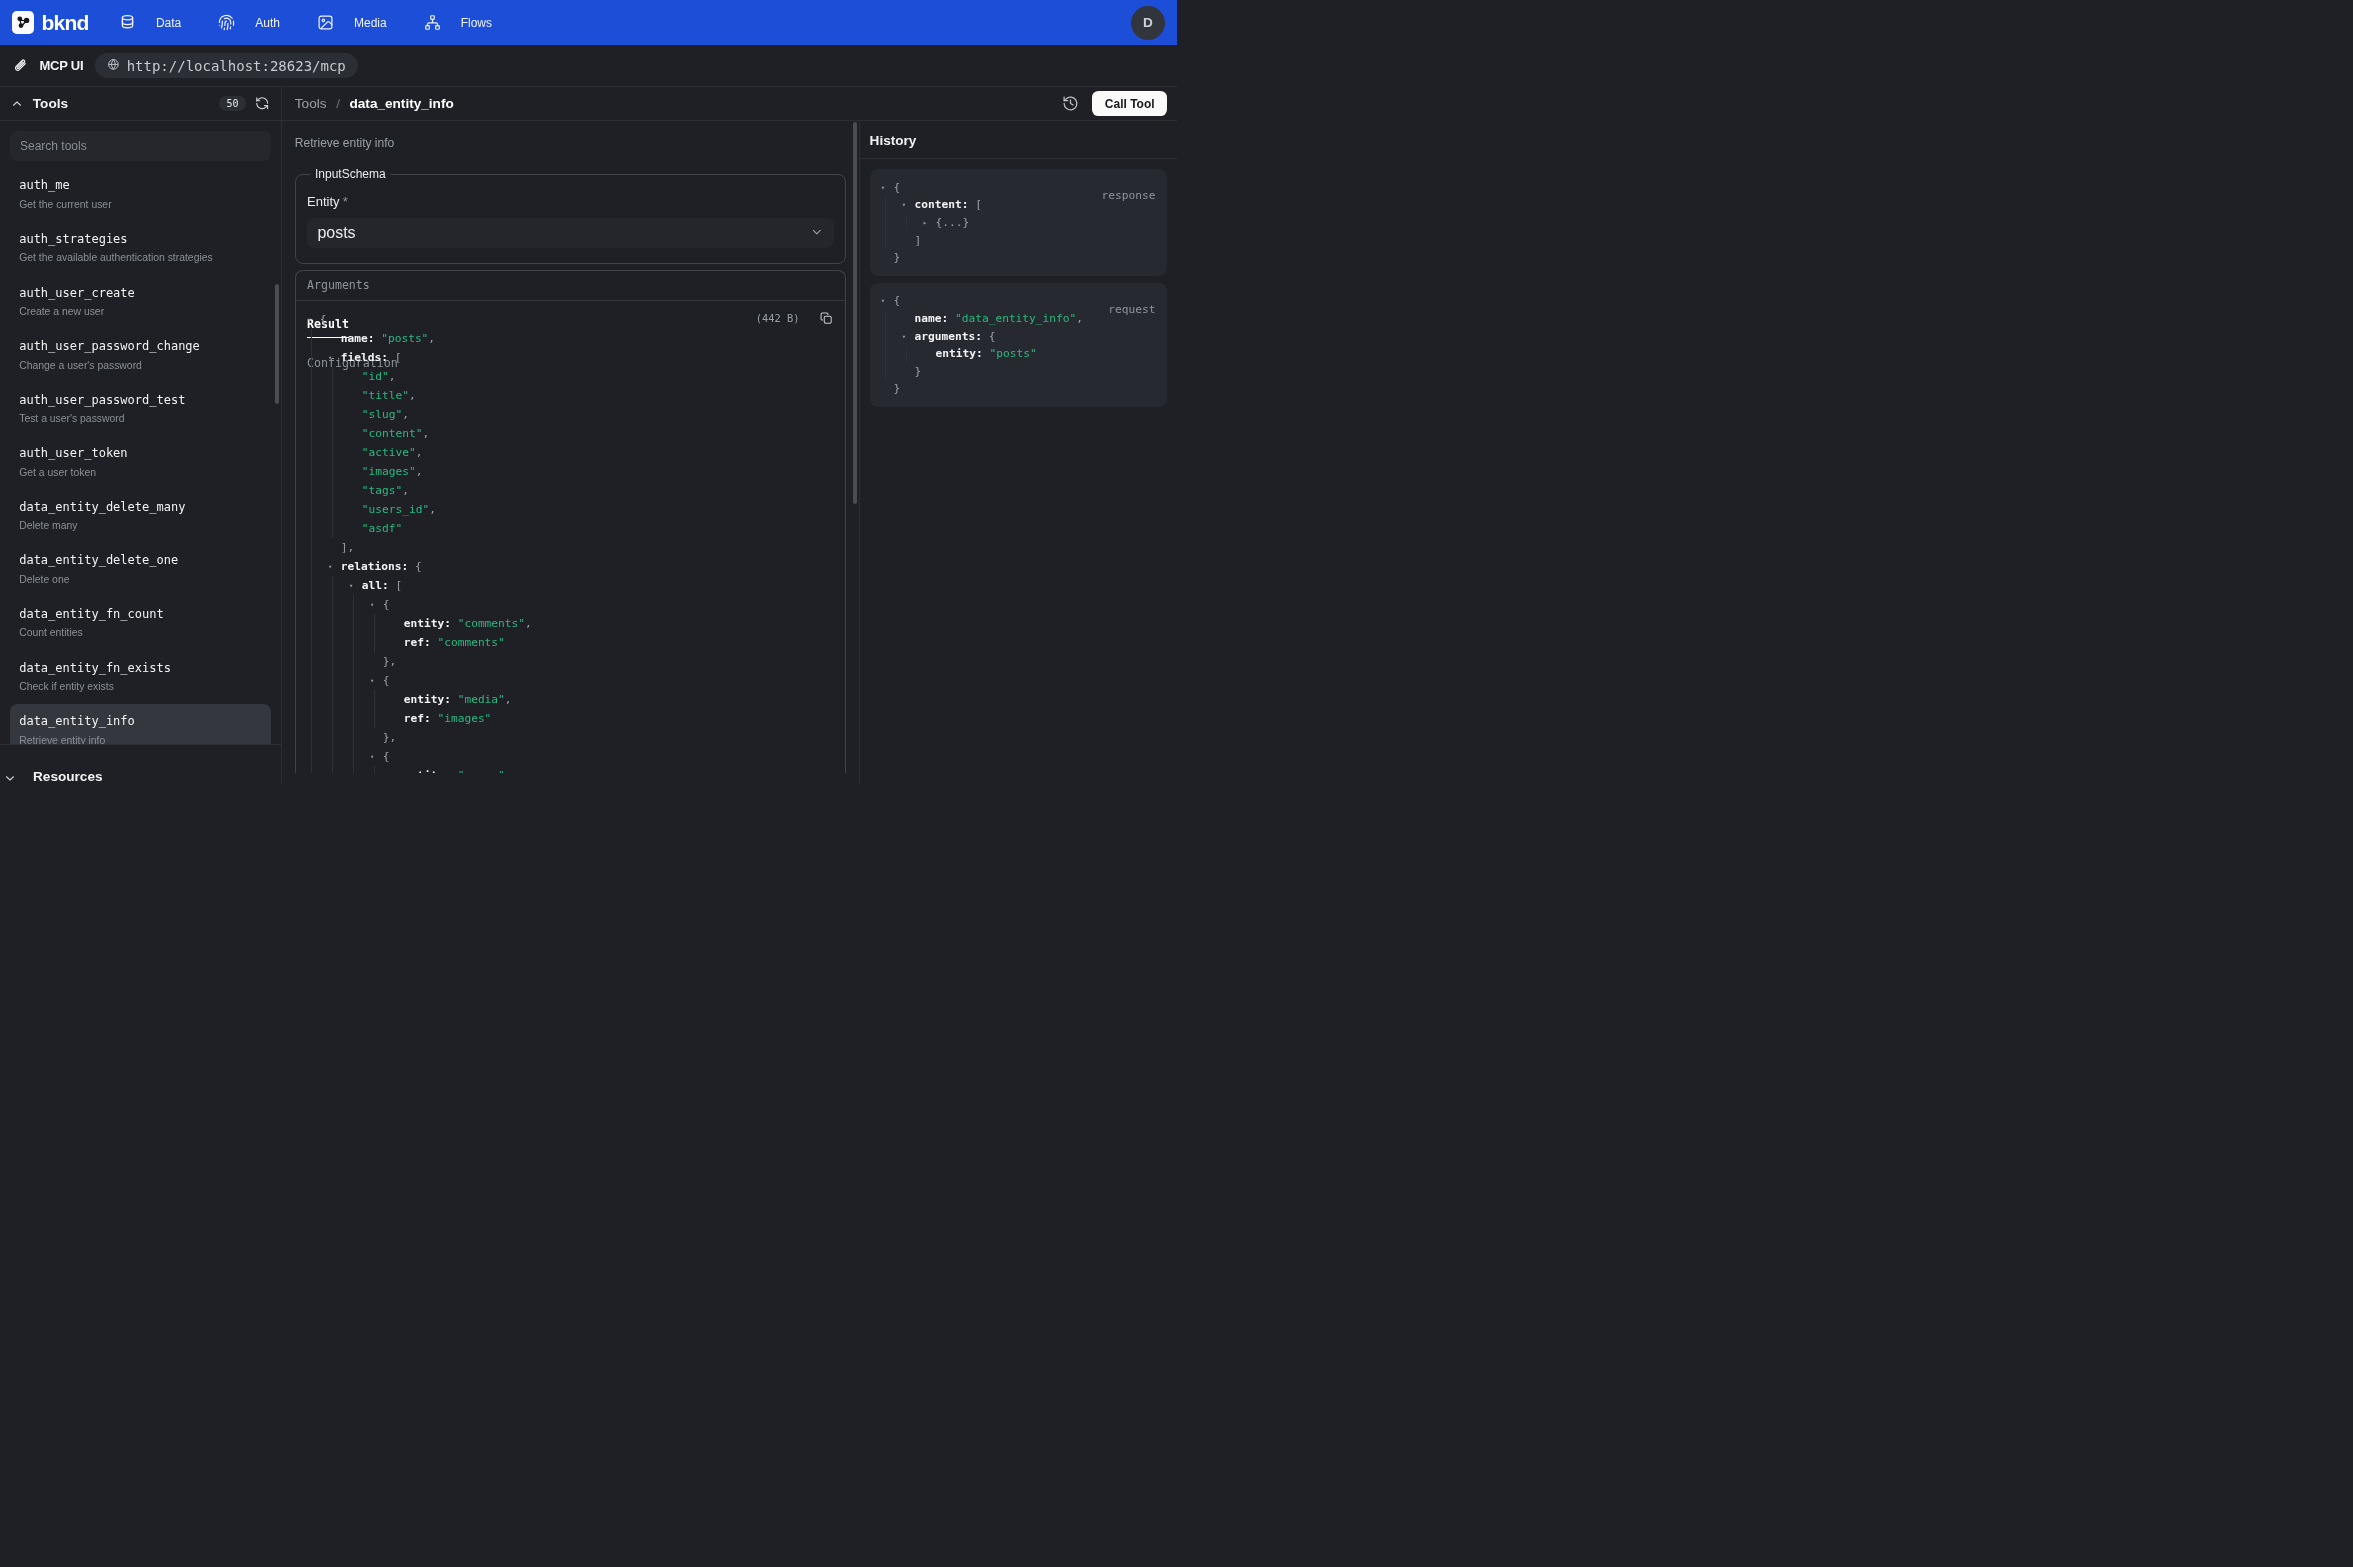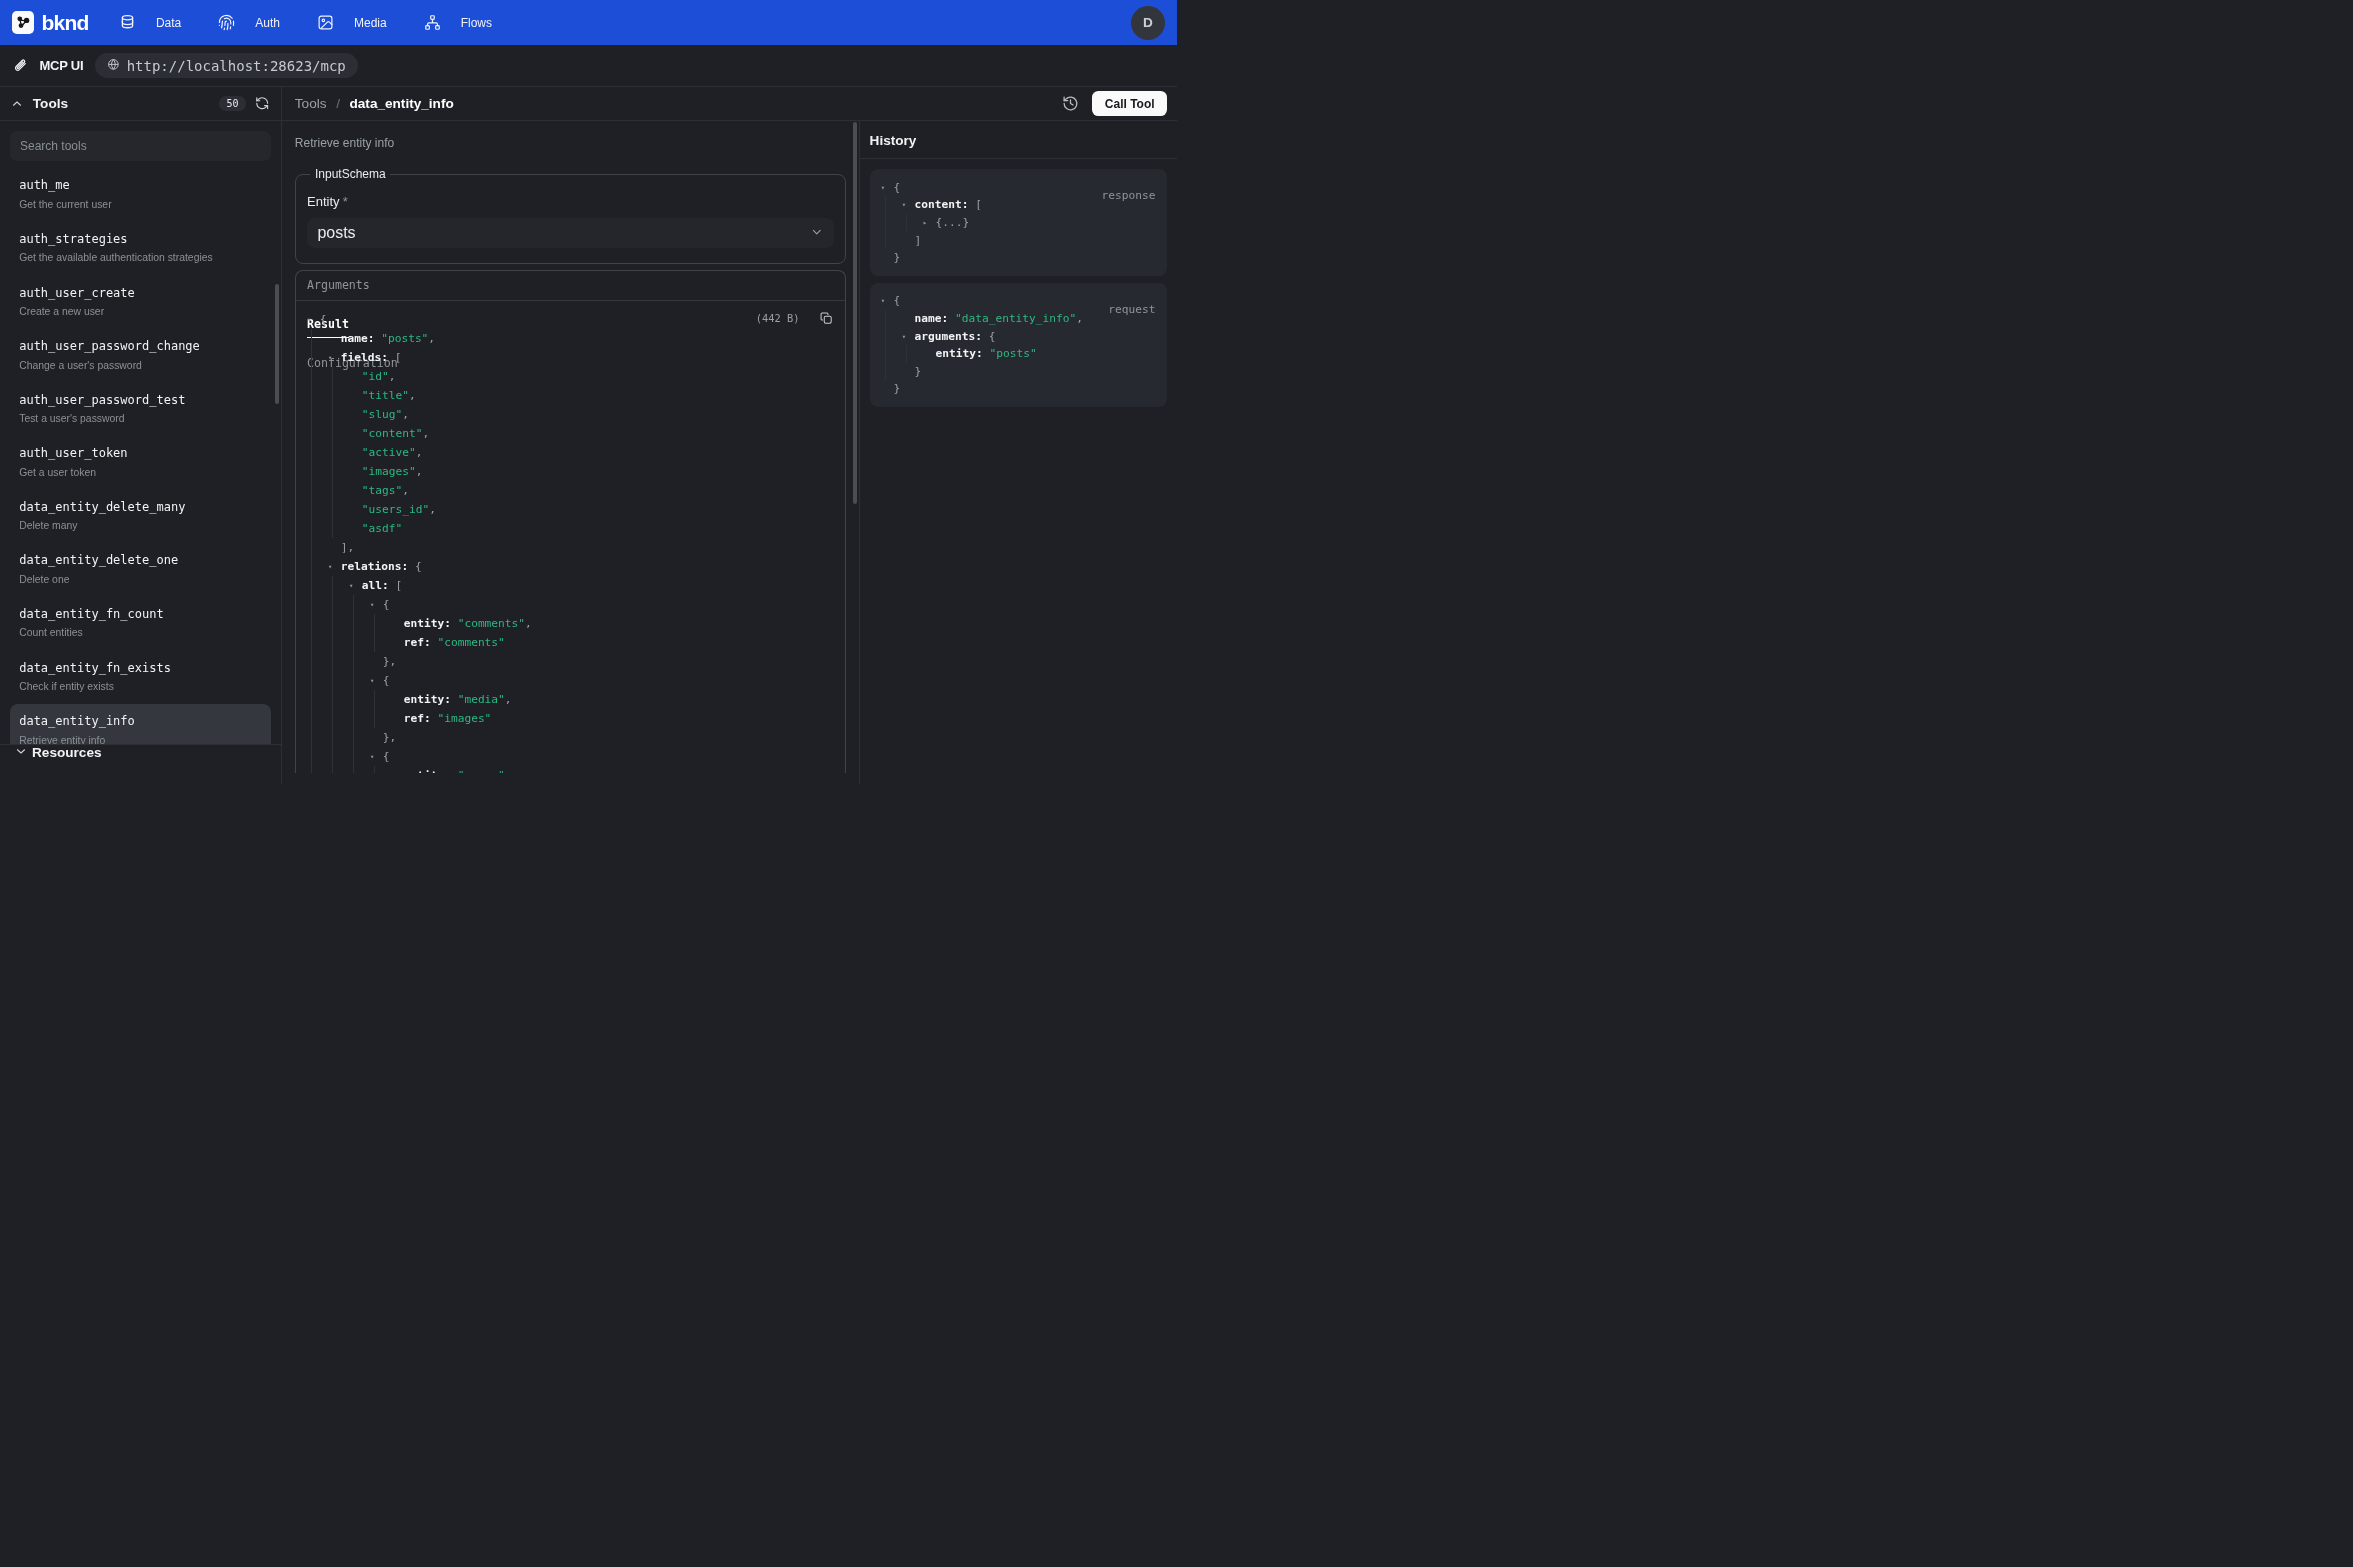--- a/index.html
+++ b/index.html
@@ -67,21 +67,21 @@
     font-family:"Liberation Sans",sans-serif;
   }
   .search-input::placeholder { color:#8a8e95; }
   .tool-list { flex:1; overflow:hidden; padding:1.6px 9.6px 0; }
   .tool-item { padding:8.8px 9.6px; border-radius:8px; margin-bottom:1.6px; cursor:pointer; }
   .tool-item.selected { background:#34373d; }
   .tool-name { font-size:12px; color:#f2f3f5; line-height:17px; }
   .tool-desc { font-size:10.4px; color:#8c9096; line-height:15px; margin-top:2.4px; font-family:"Liberation Sans",sans-serif; }
   .side-foot {
     flex:none; height:40px; border-top:0.8px solid #2c2f34;
-    display:flex; align-items:flex-start; gap:5px; padding:0 15px;
+    display:flex; align-items:flex-end; gap:17px; padding:0 4px;
   }
   .side-foot .title { font-size:13.6px; font-weight:700; }
   .v-thumb { position:absolute; width:4px; border-radius:2.4px; background:#4a4d53; }
 
   
   .main-wrap { flex:1; display:flex; flex-direction:column; min-width:0; }
   .main-head {
     height:34px; flex:none; border-bottom:0.8px solid #2c2f34;
     display:flex; align-items:center; padding:0 9.6px 0 12.8px; gap:8px;
   }

